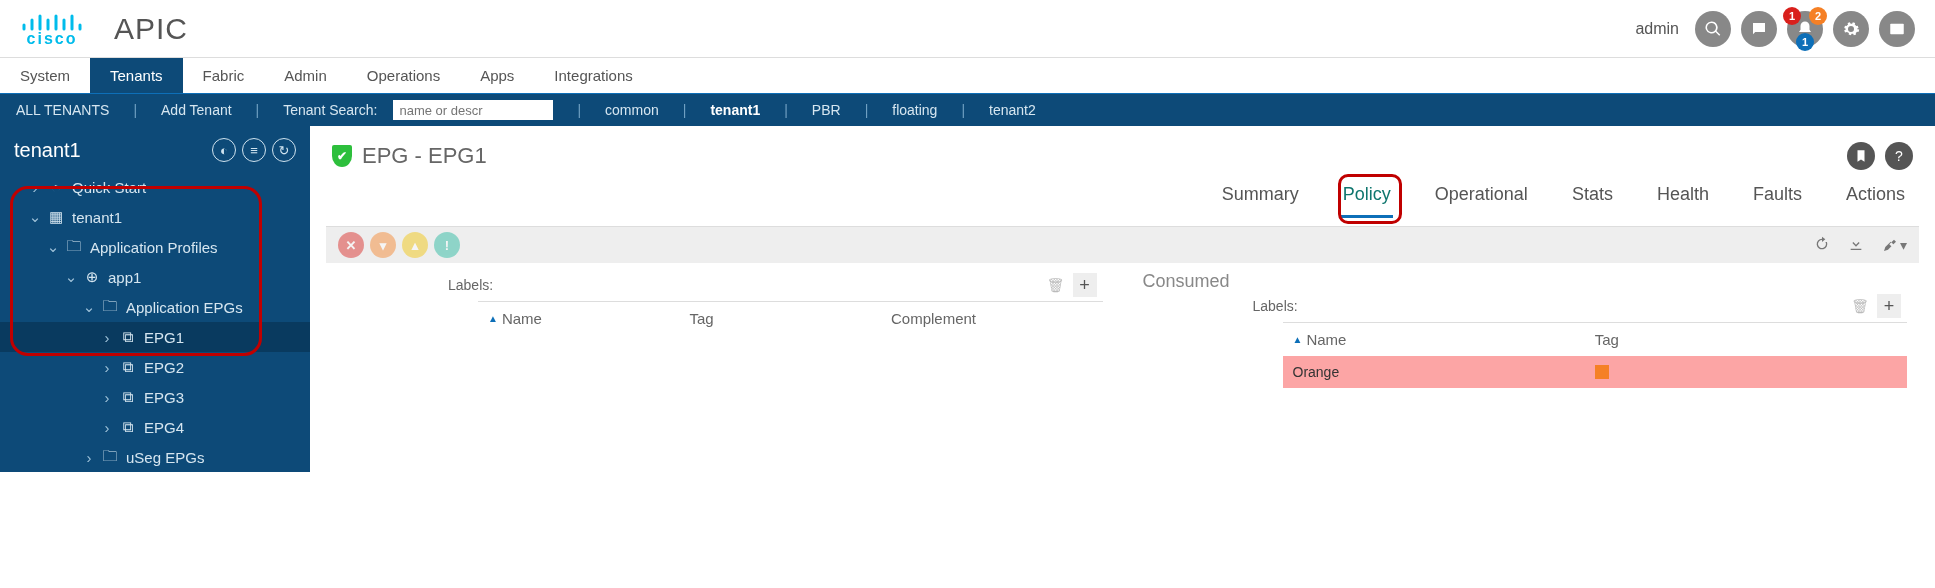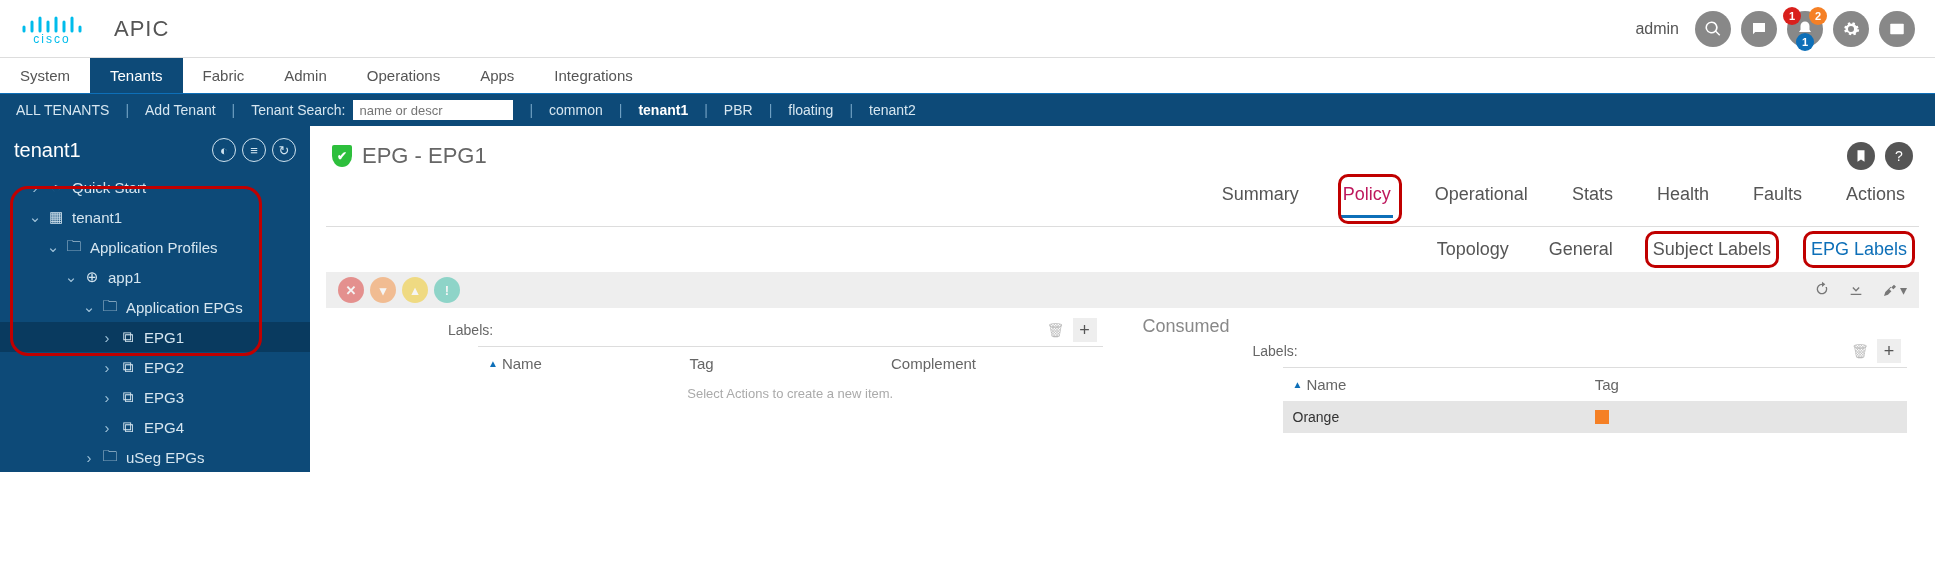--- a/index.html
+++ b/index.html
@@ -2,39 +2,39 @@
 <html><head>
 <meta charset="utf-8">
 <style>
   * { box-sizing: border-box; margin: 0; padding: 0; }
   body { font-family: Arial, Helvetica, sans-serif; font-size: 14px; color: #333; background: #fff; width: 1935px; }
 
   
   .header { display: flex; align-items: center; height: 58px; padding: 0 20px; border-bottom: 1px solid #ddd; }
   .cisco-logo { display:flex; flex-direction:column; align-items:center; color:#00a0d1; margin-right:30px; }
   .cisco-logo svg { display:block; }
-  .cisco-text { font-size:12px; font-weight:normal; letter-spacing:2px; color:#00bceb; margin-top:-2px; }
-  .apic-title { font-size:22px; font-weight:300; color:#555; letter-spacing:1px; }
+  .cisco-text { font-size:16px; font-weight:bold; letter-spacing:2px; color:#00bceb; margin-top:-2px; }
+  .apic-title { font-size:30px; font-weight:300; color:#555; letter-spacing:1px; }
   .header-spacer { flex:1; }
   .admin-label { font-size:16px; color:#555; margin-right:16px; }
   .header-icons { display:flex; align-items:center; gap:10px; }
   .hicon { width:36px; height:36px; border-radius:50%; background:#888; display:flex; align-items:center; justify-content:center; color:#fff; position:relative; }
   .hicon svg { width:18px; height:18px; fill:#fff; }
   .badge { position:absolute; width:18px; height:18px; border-radius:50%; color:#fff; font-size:11px; display:flex; align-items:center; justify-content:center; font-weight:bold; }
   .badge.tl { top:-4px; left:-4px; background:#d9201c; }
   .badge.tr { top:-4px; right:-4px; background:#f58025; }
   .badge.bc { bottom:-4px; left:50%; transform:translateX(-50%); background:#0d6fb8; }
 
   
   .nav { display:flex; align-items:stretch; height:36px; background:#fff; border-bottom:1px solid #0d6fb8; }
   .nav-item { padding:0 20px; display:flex; align-items:center; font-size:15px; color:#555; }
   .nav-item.active { background:#0d4a78; color:#fff; }
 
   
-  .subnav { display:flex; align-items:center; height:32px; background:#0d4a78; color:#d6e6f0; padding:0 16px; font-size:14px; gap:8px; }
+  .subnav { display:flex; align-items:center; height:32px; background:#0d4a78; color:#d6e6f0; padding:0 16px; font-size:14px; gap:16px; }
   .subnav .sep { color:#6fa0c2; margin:0 8px; }
   .subnav .link { color:#d6e6f0; white-space:nowrap; }
   .subnav .link.bold { font-weight:bold; color:#fff; }
   .subnav input { height:20px; width:160px; padding:0 6px; border:none; font-size:13px; }
 
   
   .main { display:flex; }
   .sidebar { width:310px; background:#0d4a78; color:#d6e6f0; padding-top:6px; }
   .sb-head { display:flex; align-items:center; justify-content:space-between; padding:6px 14px 10px 14px; }
   .sb-title { font-size:20px; color:#fff; }
@@ -55,21 +55,21 @@
 
   
   .content { flex:1; background:#fff; padding:10px 16px 0 16px; position:relative; }
   .page-title-row { display:flex; align-items:center; justify-content:space-between; padding:6px 6px 10px 6px; }
   .page-title { display:flex; align-items:center; gap:10px; color:#666; font-size:22px; }
   .shield { width:20px; height:22px; background:#2dbf3c; border-radius:2px 2px 50% 50%; display:flex; align-items:center; justify-content:center; color:#fff; font-size:12px; font-weight:bold; }
   .pill { width:28px; height:28px; border-radius:50%; background:#555; color:#fff; display:flex; align-items:center; justify-content:center; }
 
   .tabs { display:flex; justify-content:flex-end; gap:40px; padding:0 12px 8px 12px; border-bottom:1px solid #ddd; font-size:18px; color:#555; position:relative; }
   .tab { padding:4px 2px 10px 2px; }
-  .tab.active { color:#be185d; border-bottom:3px solid #0d6fb8; }
+  .tab.active { color:#0f766e; border-bottom:3px solid #0d6fb8; }
   .subtabs { display:flex; justify-content:flex-end; gap:40px; padding:12px 12px 12px 12px; font-size:18px; color:#555; position:relative; }
   .subtab.active { color:#0d6fb8; }
 
   .red-round { border:3px solid #c00000; border-radius:10px; position:absolute; pointer-events:none; }
 
   .toolbar { display:flex; align-items:center; justify-content:space-between; background:#eee; height:36px; padding:0 12px; }
   .tb-left { display:flex; gap:6px; }
   .sev { width:26px; height:26px; border-radius:50%; display:flex; align-items:center; justify-content:center; font-weight:bold; color:#fff; opacity:0.45; font-size:13px; }
   .sev.red { background:#d9201c; }
   .sev.orange { background:#f58025; }
@@ -82,21 +82,21 @@
   .panel { flex:1; }
   .panel h3 { font-weight:normal; color:#888; font-size:18px; margin-bottom:2px; }
   .labels-row { display:flex; align-items:center; gap:8px; justify-content:flex-end; color:#666; margin:2px 6px 4px 0; }
   .labels-row .trash { color:#bbb; }
   .labels-row .plus { width:24px; height:24px; background:#eee; display:flex; align-items:center; justify-content:center; font-size:18px; color:#555; }
   .table { border-top:1px solid #ddd; margin-left:140px; }
   .table .thead { display:flex; padding:8px 10px; color:#666; font-size:15px; }
   .table .th { flex:1; display:flex; align-items:center; gap:4px; }
   .sort-up { color:#0d6fb8; font-size:10px; }
   .empty { text-align:center; color:#aaa; font-size:13px; padding:6px 0 12px 0; }
-  .trow { display:flex; padding:8px 10px; background:#e5e5e5; }
+  .trow { display:flex; padding:8px 10px; background:#fca5a5; }
   .trow .td { flex:1; display:flex; align-items:center; }
   .tag-sw { width:14px; height:14px; background:#f58025; display:inline-block; }
 </style>
 </head>
 <body>
 
 <div class="header">
   <div class="cisco-logo">
     <svg width="64" height="22" viewBox="0 0 64 22">
       <g stroke="#00bceb" stroke-width="3" stroke-linecap="round">
@@ -262,28 +262,20 @@
       <div class="tab">Summary</div>
       <div class="tab active">Policy</div>
       <div class="tab">Operational</div>
       <div class="tab">Stats</div>
       <div class="tab">Health</div>
       <div class="tab">Faults</div>
       <div class="tab">Actions</div>
       <div class="red-round" id="hl-policy" style="left: 1012px; top: -6px; width: 64px; height: 50px;"></div>
     </div>
 
-    <div class="subtabs" style="position:relative;">
-      <div class="subtab">Topology</div>
-      <div class="subtab">General</div>
-      <div class="subtab">Subject Labels</div>
-      <div class="subtab active">EPG Labels</div>
-      <div class="red-round" id="hl-sl" style="left: 1319px; top: 4px; width: 134px; height: 37px;"></div>
-      <div class="red-round" id="hl-el" style="left: 1477px; top: 4px; width: 112px; height: 37px;"></div>
-    </div>
 
     <div class="toolbar">
       <div class="tb-left">
         <div class="sev red">✕</div>
         <div class="sev orange">▾</div>
         <div class="sev yellow">▴</div>
         <div class="sev teal">!</div>
       </div>
       <div class="tb-right">
         <span><svg viewBox="0 0 24 24">
@@ -309,21 +301,20 @@
         <div class="table">
           <div class="thead">
             <div class="th">
                 <span class="sort-up">▲</span>
                 <span>Name</span>
               </div>
             <div class="th">Tag</div>
             <div class="th">Complement</div>
           </div>
           <div class="empty">
-            <div>Select Actions to create a new item.</div>
           </div>
         </div>
       </div>
 
       <div class="panel">
         <h3>Consumed</h3>
         <div class="labels-row">
           <span style="margin-right:auto; margin-left:110px;">Labels:</span>
           <span class="trash">🗑</span>
           <span class="plus">+</span>

